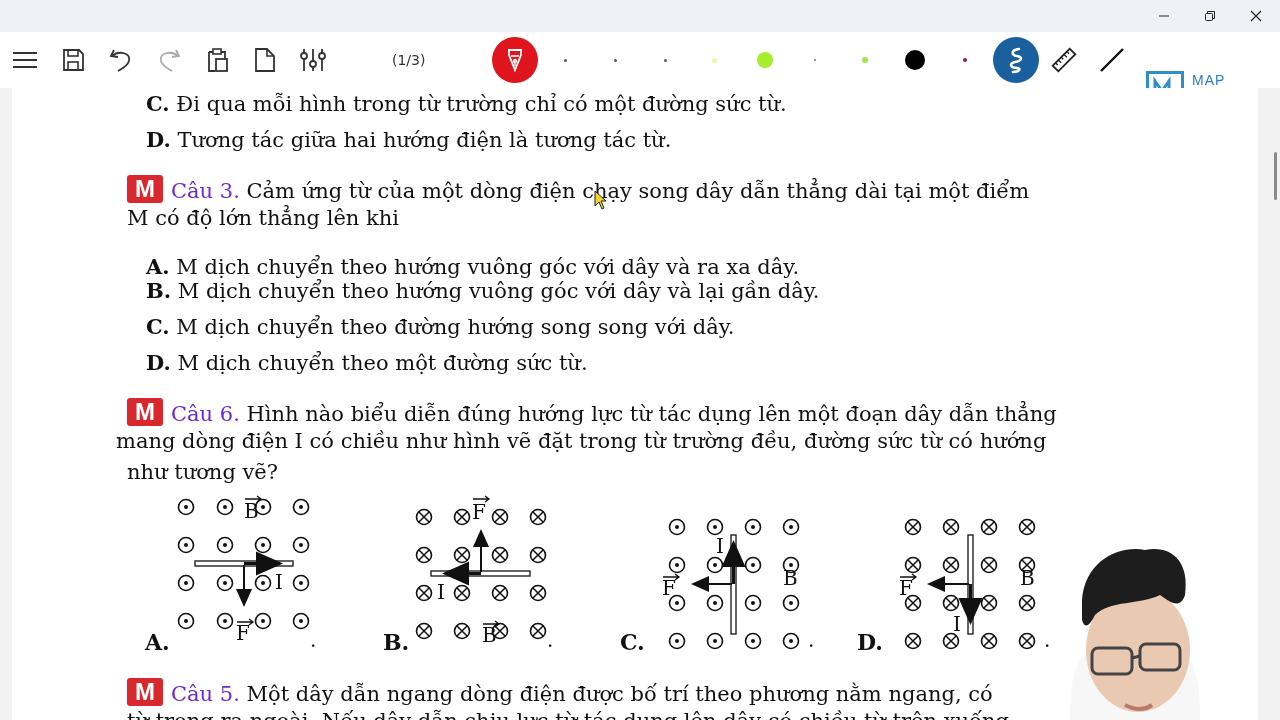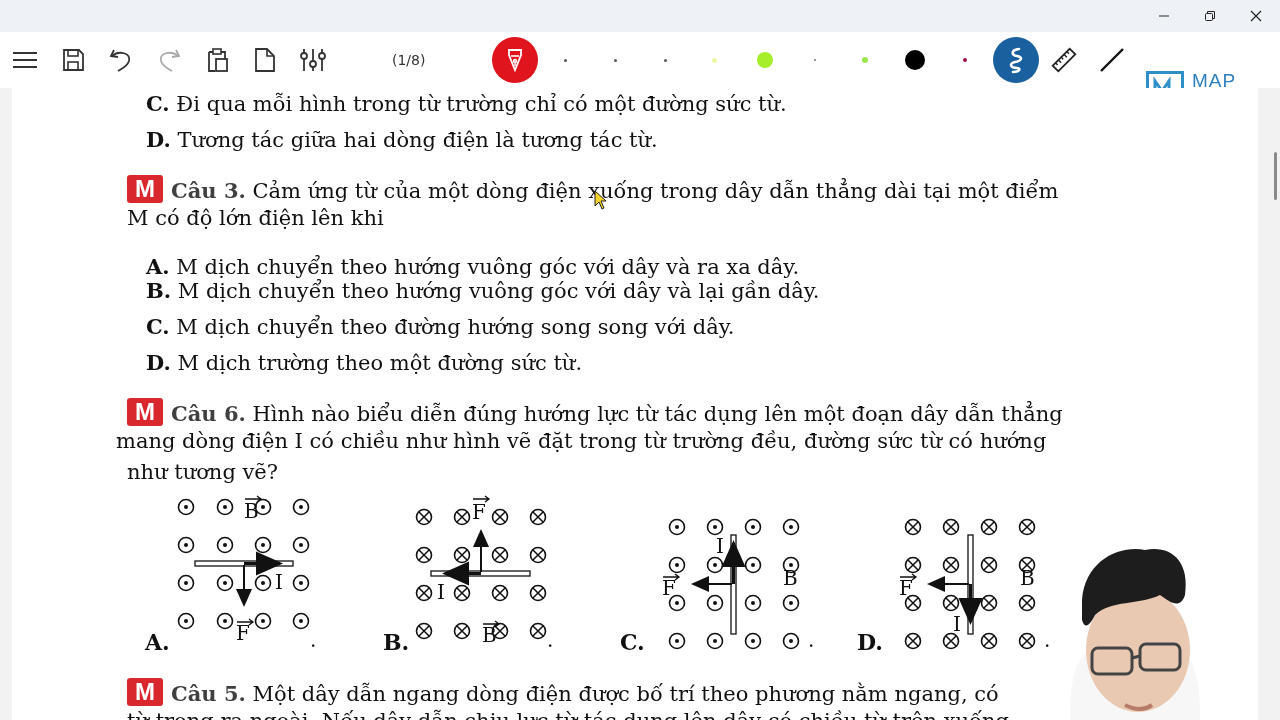--- a/index.html
+++ b/index.html
@@ -15,32 +15,32 @@
   .toolbar { position: absolute; left: 0; top: 32px; width: 1280px; height: 56px; background: #ffffff; }
   .tool { position: absolute; top: 0; height: 56px; display: flex; align-items: center; justify-content: center; }
   .tool svg { display: block; }
   .page-indicator { position: absolute; left: 392px; top: 20px; font-size: 14px; color: #333; }
   .dot { position: absolute; border-radius: 50%; }
   .circle-btn { position: absolute; border-radius: 50%; display: flex; align-items: center; justify-content: center; }
 
   .brand { position: absolute; left: 1146px; top: 36px; height: 44px; display: flex; align-items: center; }
   .brand .box { width: 38px; height: 38px; border: 3px solid #2e8fc9; position: relative; }
   .brand .text { margin-left: 8px; font-family: "Liberation Sans", sans-serif; color: #2e7fc0; line-height: 19px; }
-  .brand .t1 { font-size: 19px; letter-spacing: 1px; }
+  .brand .t1 { font-size: 14px; letter-spacing: 1px; }
   .brand .t2 { font-size: 21px; letter-spacing: 1px; }
 
   
   .viewport { position: absolute; left: 0; top: 88px; width: 1280px; height: 632px; background: #f2f2f2; }
   .page { position: absolute; left: 12px; top: 0; width: 1246px; height: 632px; background: #ffffff; }
   .scrollbar { position: absolute; left: 1274px; top: 152px; width: 3px; height: 48px; background: #8a8a8a; border-radius: 2px; }
 
   .doc { font-family: "DejaVu Serif", serif; font-size: 21px; color: #111; }
   .line { position: absolute; white-space: nowrap; }
   .opt b { font-weight: bold; }
-  .qlabel { color: #404040; font-weight: bold; }
+  .qlabel { color: #6d28d9; font-weight: normal; }
   .mlogo { display: inline-block; width: 36px; height: 28px; background: #d9272e; border-radius: 3px; vertical-align: -5px; position: relative; margin-right: 8px; }
   .mlogo span { position: absolute; left: 0; top: 0; width: 36px; height: 28px; color: #fff; font-family: "Liberation Sans", sans-serif; font-weight: bold; font-size: 24px; line-height: 28px; text-align: center; }
 
   .fig { position: absolute; }
   .figlabel { position: absolute; font-family: "DejaVu Serif", serif; font-weight: bold; font-size: 22px; color: #111; }
   .period { position: absolute; font-size: 20px; color: #111; font-family: "DejaVu Serif", serif; }
 
   .cursor { position: absolute; left: 594px; top: 190px; }
   .webcam { position: absolute; left: 1030px; top: 540px; width: 200px; height: 180px; }
 </style>
@@ -107,21 +107,21 @@
       </svg>
   </div>
   <div class="tool" style="left:298px;width:30px">
     <svg width="26" height="26">
         <path d="M4 2 V24 M13 2 V24 M22 2 V24" stroke="#333" stroke-width="1.8"></path>
         <circle cx="4" cy="9" r="3" fill="#fff" stroke="#333" stroke-width="1.8"></circle>
         <circle cx="13" cy="17" r="3" fill="#fff" stroke="#333" stroke-width="1.8"></circle>
         <circle cx="22" cy="9" r="3" fill="#fff" stroke="#333" stroke-width="1.8"></circle>
       </svg>
   </div>
-  <div class="page-indicator">(1/8)</div>
+  <div class="page-indicator">(1/3)</div>
 
   <div class="circle-btn" style="left:492px;top:5px;width:46px;height:46px;background:#e0141c">
     <svg width="22" height="26">
         <path d="M4 3 H18 M5 3 V8 L11 23 L17 8 V3" fill="none" stroke="#fff" stroke-width="1.8"></path>
         <path d="M7 9 H15" stroke="#fff" stroke-width="1.6"></path>
         <path d="M11 12 V19" stroke="#fff" stroke-width="1.4"></path>
         <circle cx="11" cy="14" r="1.6" fill="none" stroke="#fff" stroke-width="1.2"></circle>
       </svg>
   </div>
 
@@ -169,30 +169,30 @@
 </div>
 
 <div class="viewport">
   <div class="page"></div>
 </div>
 <div class="scrollbar"></div>
 
 <div class="doc">
 
   <div class="line opt" style="left:146px;top:91px"><b>C.</b> <span>Đi qua mỗi hình trong từ trường chỉ có một đường sức từ.</span></div>
-  <div class="line opt" style="left:146px;top:127px"><b>D.</b> <span>Tương tác giữa hai dòng điện là tương tác từ.</span></div>
+  <div class="line opt" style="left:146px;top:127px"><b>D.</b> <span>Tương tác giữa hai hướng điện là tương tác từ.</span></div>
 
   <div class="line" style="left:127px;top:175px">
-    <span class="mlogo"><span>M</span></span><span class="qlabel">Câu 3.</span> <span>Cảm ứng từ của một dòng điện xuống trong dây dẫn thẳng dài tại một điểm</span>
-  </div>
-  <div class="line" style="left:127px;top:206px">M có độ lớn điện lên khi</div>
+    <span class="mlogo"><span>M</span></span><span class="qlabel">Câu 3.</span> <span>Cảm ứng từ của một dòng điện chạy song dây dẫn thẳng dài tại một điểm</span>
+  </div>
+  <div class="line" style="left:127px;top:206px">M có độ lớn thẳng lên khi</div>
   <div class="line opt" style="left:146px;top:254px"><b>A.</b> <span>M dịch chuyển theo hướng vuông góc với dây và ra xa dây.</span></div>
   <div class="line opt" style="left:146px;top:278px"><b>B.</b> <span>M dịch chuyển theo hướng vuông góc với dây và lại gần dây.</span></div>
   <div class="line opt" style="left:146px;top:314px"><b>C.</b> <span>M dịch chuyển theo đường hướng song song với dây.</span></div>
-  <div class="line opt" style="left:146px;top:350px"><b>D.</b> <span>M dịch trường theo một đường sức từ.</span></div>
+  <div class="line opt" style="left:146px;top:350px"><b>D.</b> <span>M dịch chuyển theo một đường sức từ.</span></div>
 
   <div class="line" style="left:127px;top:398px">
     <span class="mlogo"><span>M</span></span><span class="qlabel">Câu 6.</span> <span>Hình nào biểu diễn đúng hướng lực từ tác dụng lên một đoạn dây dẫn thẳng</span>
   </div>
   <div class="line" style="left:116px;top:429px">mang dòng điện I có chiều như hình vẽ đặt trong từ trường đều, đường sức từ có hướng</div>
   <div class="line" style="left:127px;top:460px">như tương vẽ?</div>
 
   <svg class="fig" style="left:140px;top:485px" width="1000" height="180">
     <defs>
       <marker id="ah" markerWidth="10" markerHeight="10" refX="8" refY="5" orient="auto">

